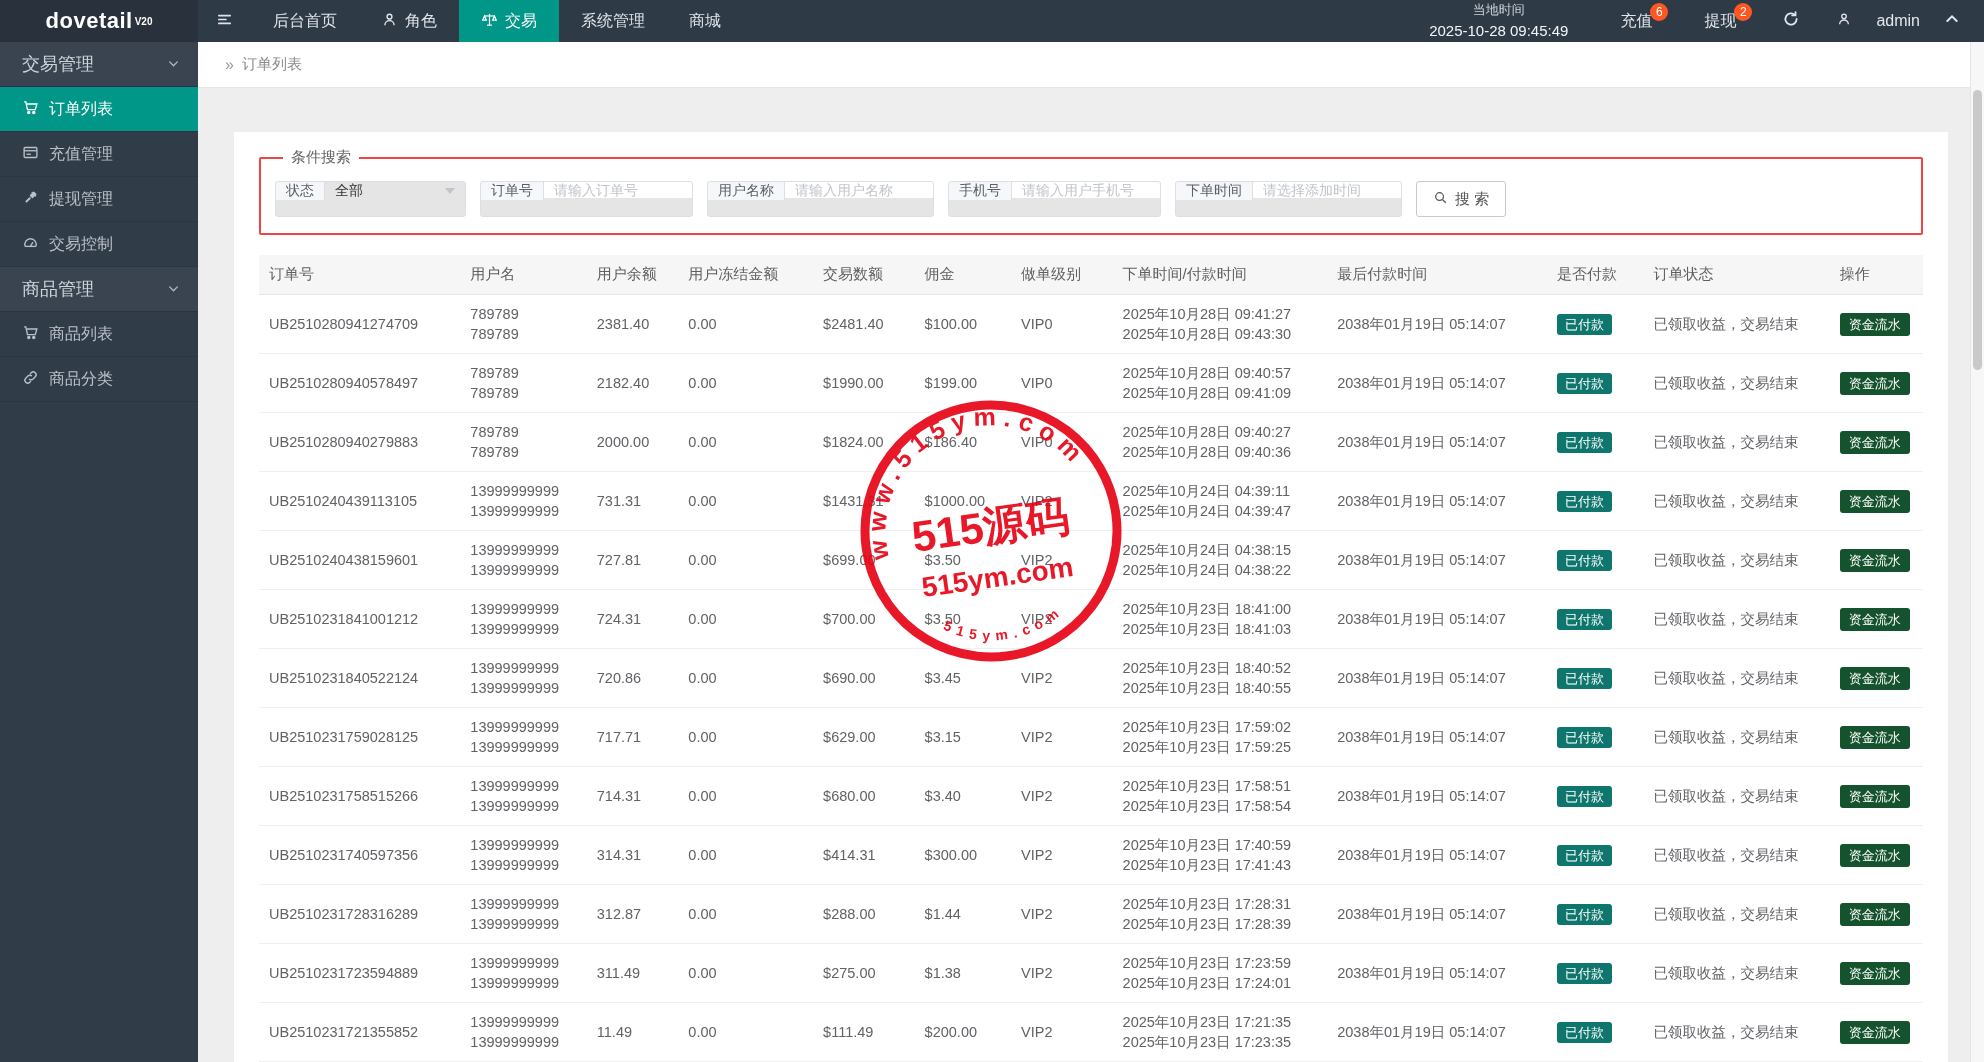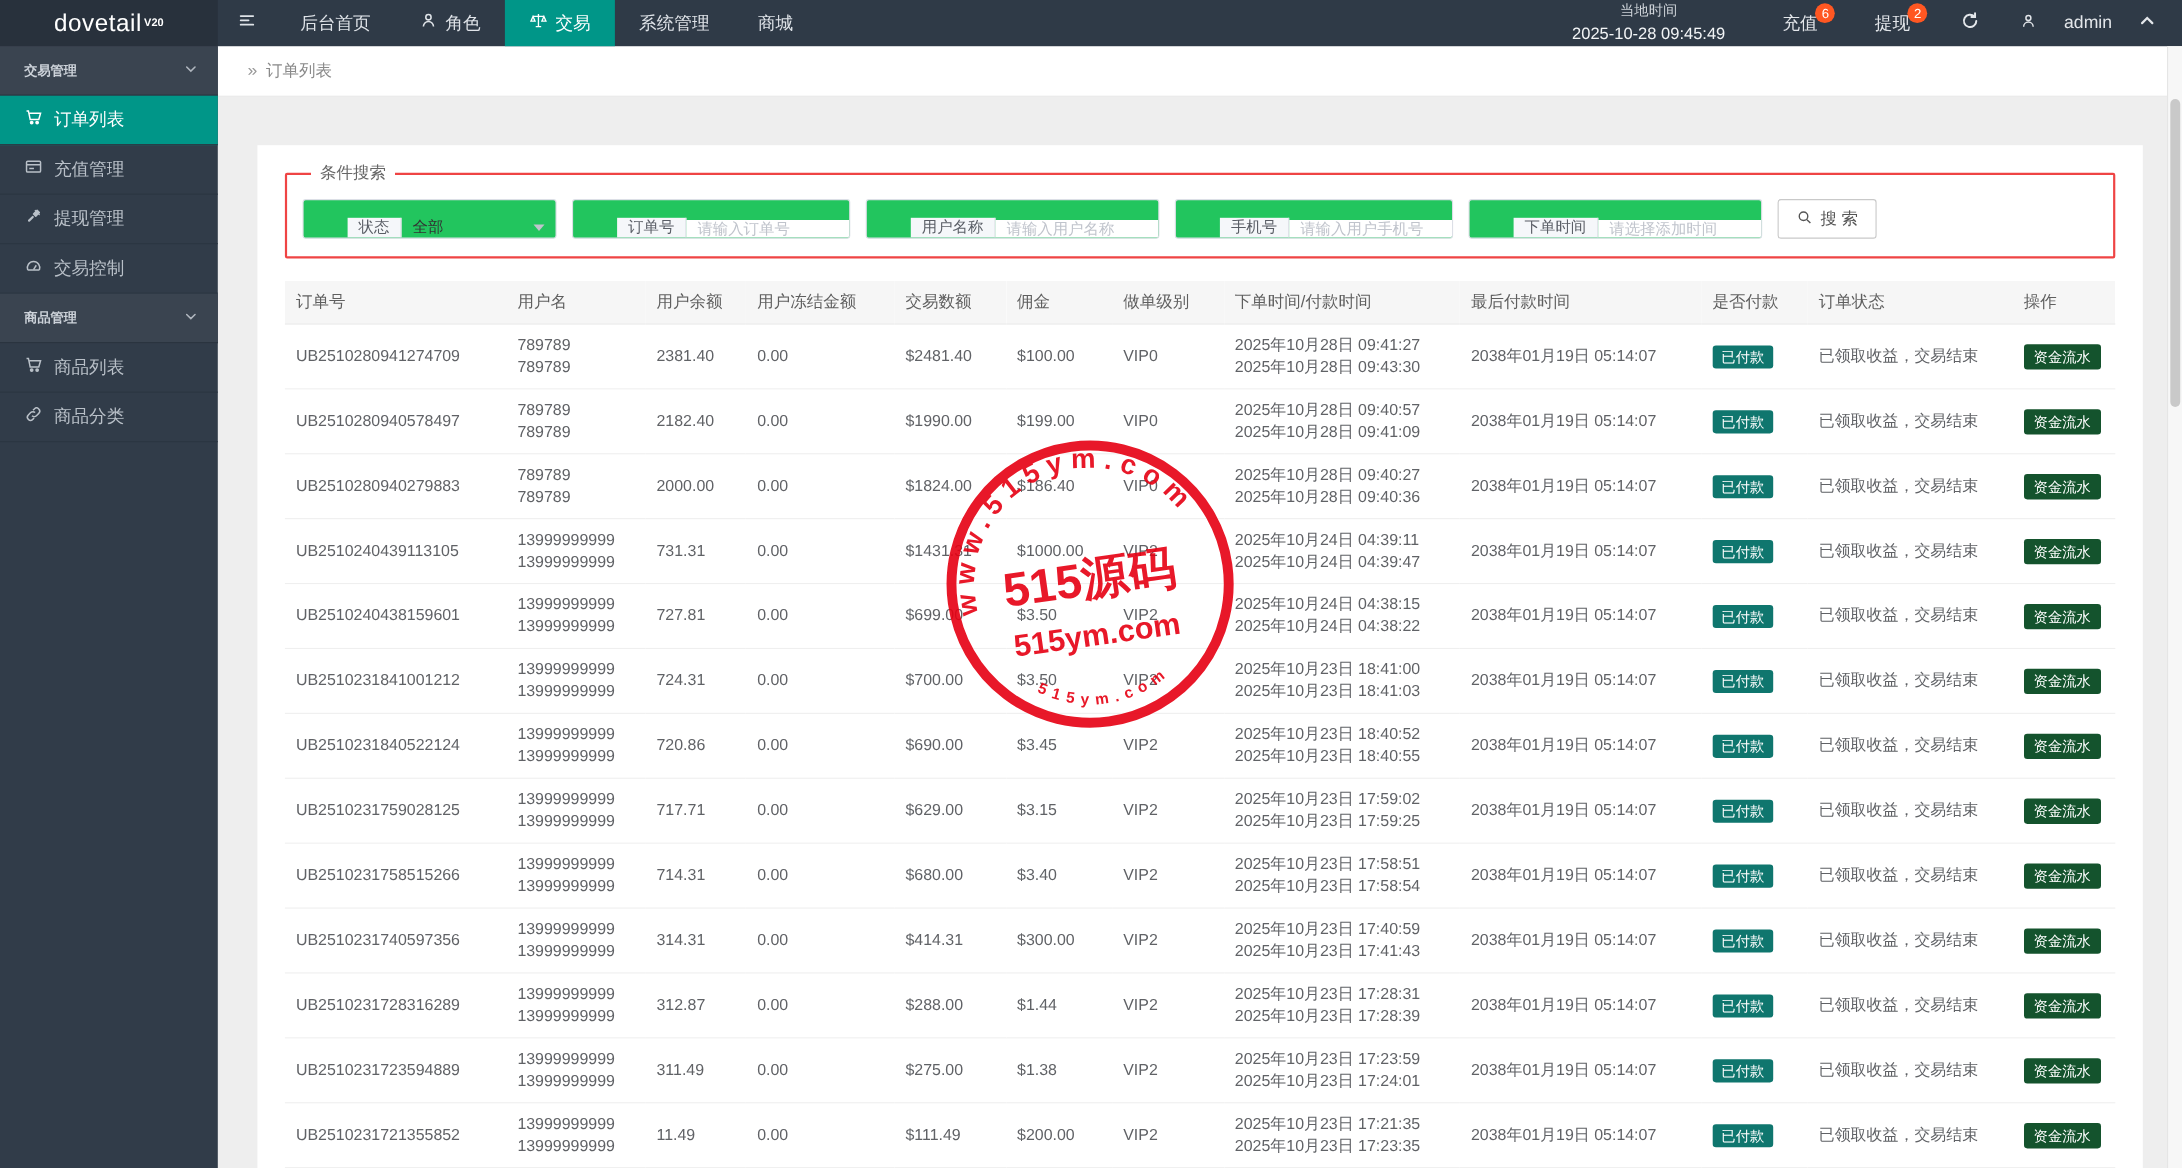--- a/index.html
+++ b/index.html
@@ -3,21 +3,21 @@
 <meta charset="utf-8">
 <style>
   * { margin:0; padding:0; box-sizing:border-box; }
   html,body { background:#555; }
   body { font-family:"Liberation Sans","DejaVu Sans",sans-serif; }
   .app { position:relative; width:1984px; height:1062px; background:#eeeeee; overflow:hidden; }
 
   
   .navbar { position:absolute; top:0; left:0; right:0; height:42px; background:#2f3a47; display:flex; align-items:stretch; color:#e3e6ea; z-index:30; }
   .logo-box { width:198px; background:#28313c; display:flex; align-items:center; justify-content:center; color:#ffffff; flex:none; }
-  .logo-text { font-size:22px; font-weight:normal; letter-spacing:0.5px; }
+  .logo-text { font-size:22px; font-weight:bold; letter-spacing:0.5px; }
   .logo-sup { font-size:10px; vertical-align:super; margin-left:2px; font-weight:bold; }
   .nav-left { display:flex; align-items:stretch; }
   .nav-item { display:flex; align-items:center; gap:7px; padding:0 22px; font-size:16px; color:#dfe3e8; cursor:pointer; }
   .nav-item.hamburger { padding:0 18px; }
   .nav-item.active { background:#009688; color:#fff; }
   .nav-item svg { width:17px; height:17px; }
   .nav-spacer { flex:1; }
   .nav-right { display:flex; align-items:stretch; }
   .time-box { display:flex; flex-direction:column; align-items:center; justify-content:center; padding:0 26px; line-height:1.45; }
   .time-label { font-size:13px; color:#cfd4da; }
@@ -25,36 +25,36 @@
   .nav-pill { position:relative; display:flex; align-items:center; padding:0 26px; font-size:16px; cursor:pointer; }
   .nav-badge { position:absolute; top:3px; right:10px; min-width:18px; height:18px; border-radius:9px; background:#ff5722; color:#fff; font-size:12px; display:flex; align-items:center; justify-content:center; padding:0 4px; }
   .nav-refresh { display:flex; align-items:center; padding:0 20px; cursor:pointer; }
   .nav-refresh svg { width:18px; height:18px; }
   .nav-admin { display:flex; align-items:center; gap:24px; padding:0 24px 0 16px; font-size:16px; cursor:pointer; }
   .nav-admin svg { width:16px; height:16px; }
   .caret-up { width:10px; height:10px; }
 
   
   .sidebar { position:absolute; top:42px; left:0; bottom:0; width:198px; background:#313c49; z-index:20; }
-  .side-group-header { height:45px; display:flex; align-items:center; justify-content:space-between; padding:0 18px 0 22px; background:#3a4450; color:#cdd3da; font-size:12px; cursor:pointer; border-bottom:1px solid #2a333e;font-weight:bold; }
+  .side-group-header { height:45px; display:flex; align-items:center; justify-content:space-between; padding:0 18px 0 22px; background:#3a4450; color:#cdd3da; font-size:18px; cursor:pointer; border-bottom:1px solid #2a333e; }
   .side-group-header svg { width:13px; height:13px; opacity:.8; }
   .side-item { height:45px; display:flex; align-items:center; gap:10px; padding:0 22px; color:#b9c0c8; font-size:16px; cursor:pointer; border-bottom:1px solid #2c3642; }
   .side-item svg { width:17px; height:17px; flex:none; }
   .side-item.active { background:#009688; color:#ffffff; }
 
   
   .main { position:absolute; top:42px; left:198px; right:0; bottom:0; }
   .breadcrumb-bar { height:46px; background:#ffffff; border-bottom:1px solid #e7e7e7; display:flex; align-items:center; padding:0 27px; color:#8a8a8a; font-size:15px; }
   .breadcrumb-bar .sep { margin-right:8px; color:#9a9a9a; font-size:16px; }
   .panel { margin:44px 36px 0 36px; background:#ffffff; padding:16px 25px 0 25px; min-height:900px; }
 
   fieldset.search-box { border:2px solid #ef4444; border-radius:2px; padding:14px 14px 16px 14px; }
   fieldset.search-box legend { font-size:15px; color:#666; padding:0 8px; margin-left:8px; }
   .search-row { display:flex; align-items:center; gap:14px; }
-  .fgroup { display:flex; align-items:flex-end; height:36px; border:1px solid #dcdfe6; border-radius:3px; overflow:hidden; background:#22c55e;padding-left:40px; }
+  .fgroup { display:flex; align-items:flex-start; height:36px; border:1px solid #dcdfe6; border-radius:3px; overflow:hidden; background:#e5e5e5; }
   .flabel { display:flex; align-items:center; padding:0 10px; background:#f5f7fa; color:#5a5e66; font-size:14px; border-right:1px solid #dcdfe6; white-space:nowrap; }
   .fgroup input { border:none; outline:none; padding:0 10px; font-size:14px; color:#333; width:148px; font-family:inherit; }
   .fgroup input::placeholder { color:#c0c4cc; }
   .fselect { display:flex; align-items:center; justify-content:space-between; width:140px; padding:0 10px; font-size:14px; color:#333; cursor:pointer; }
   .fselect .tri { width:0; height:0; border-left:5px solid transparent; border-right:5px solid transparent; border-top:6px solid #c0c4cc; }
   .search-btn { height:36px; display:flex; align-items:center; gap:7px; padding:0 16px; background:#fff; border:1px solid #c9c9c9; border-radius:3px; font-size:15px; color:#555; cursor:pointer; }
   .search-btn svg { width:15px; height:15px; }
 
   
   table.orders { width:100%; border-collapse:collapse; table-layout:fixed; margin-top:20px; }

